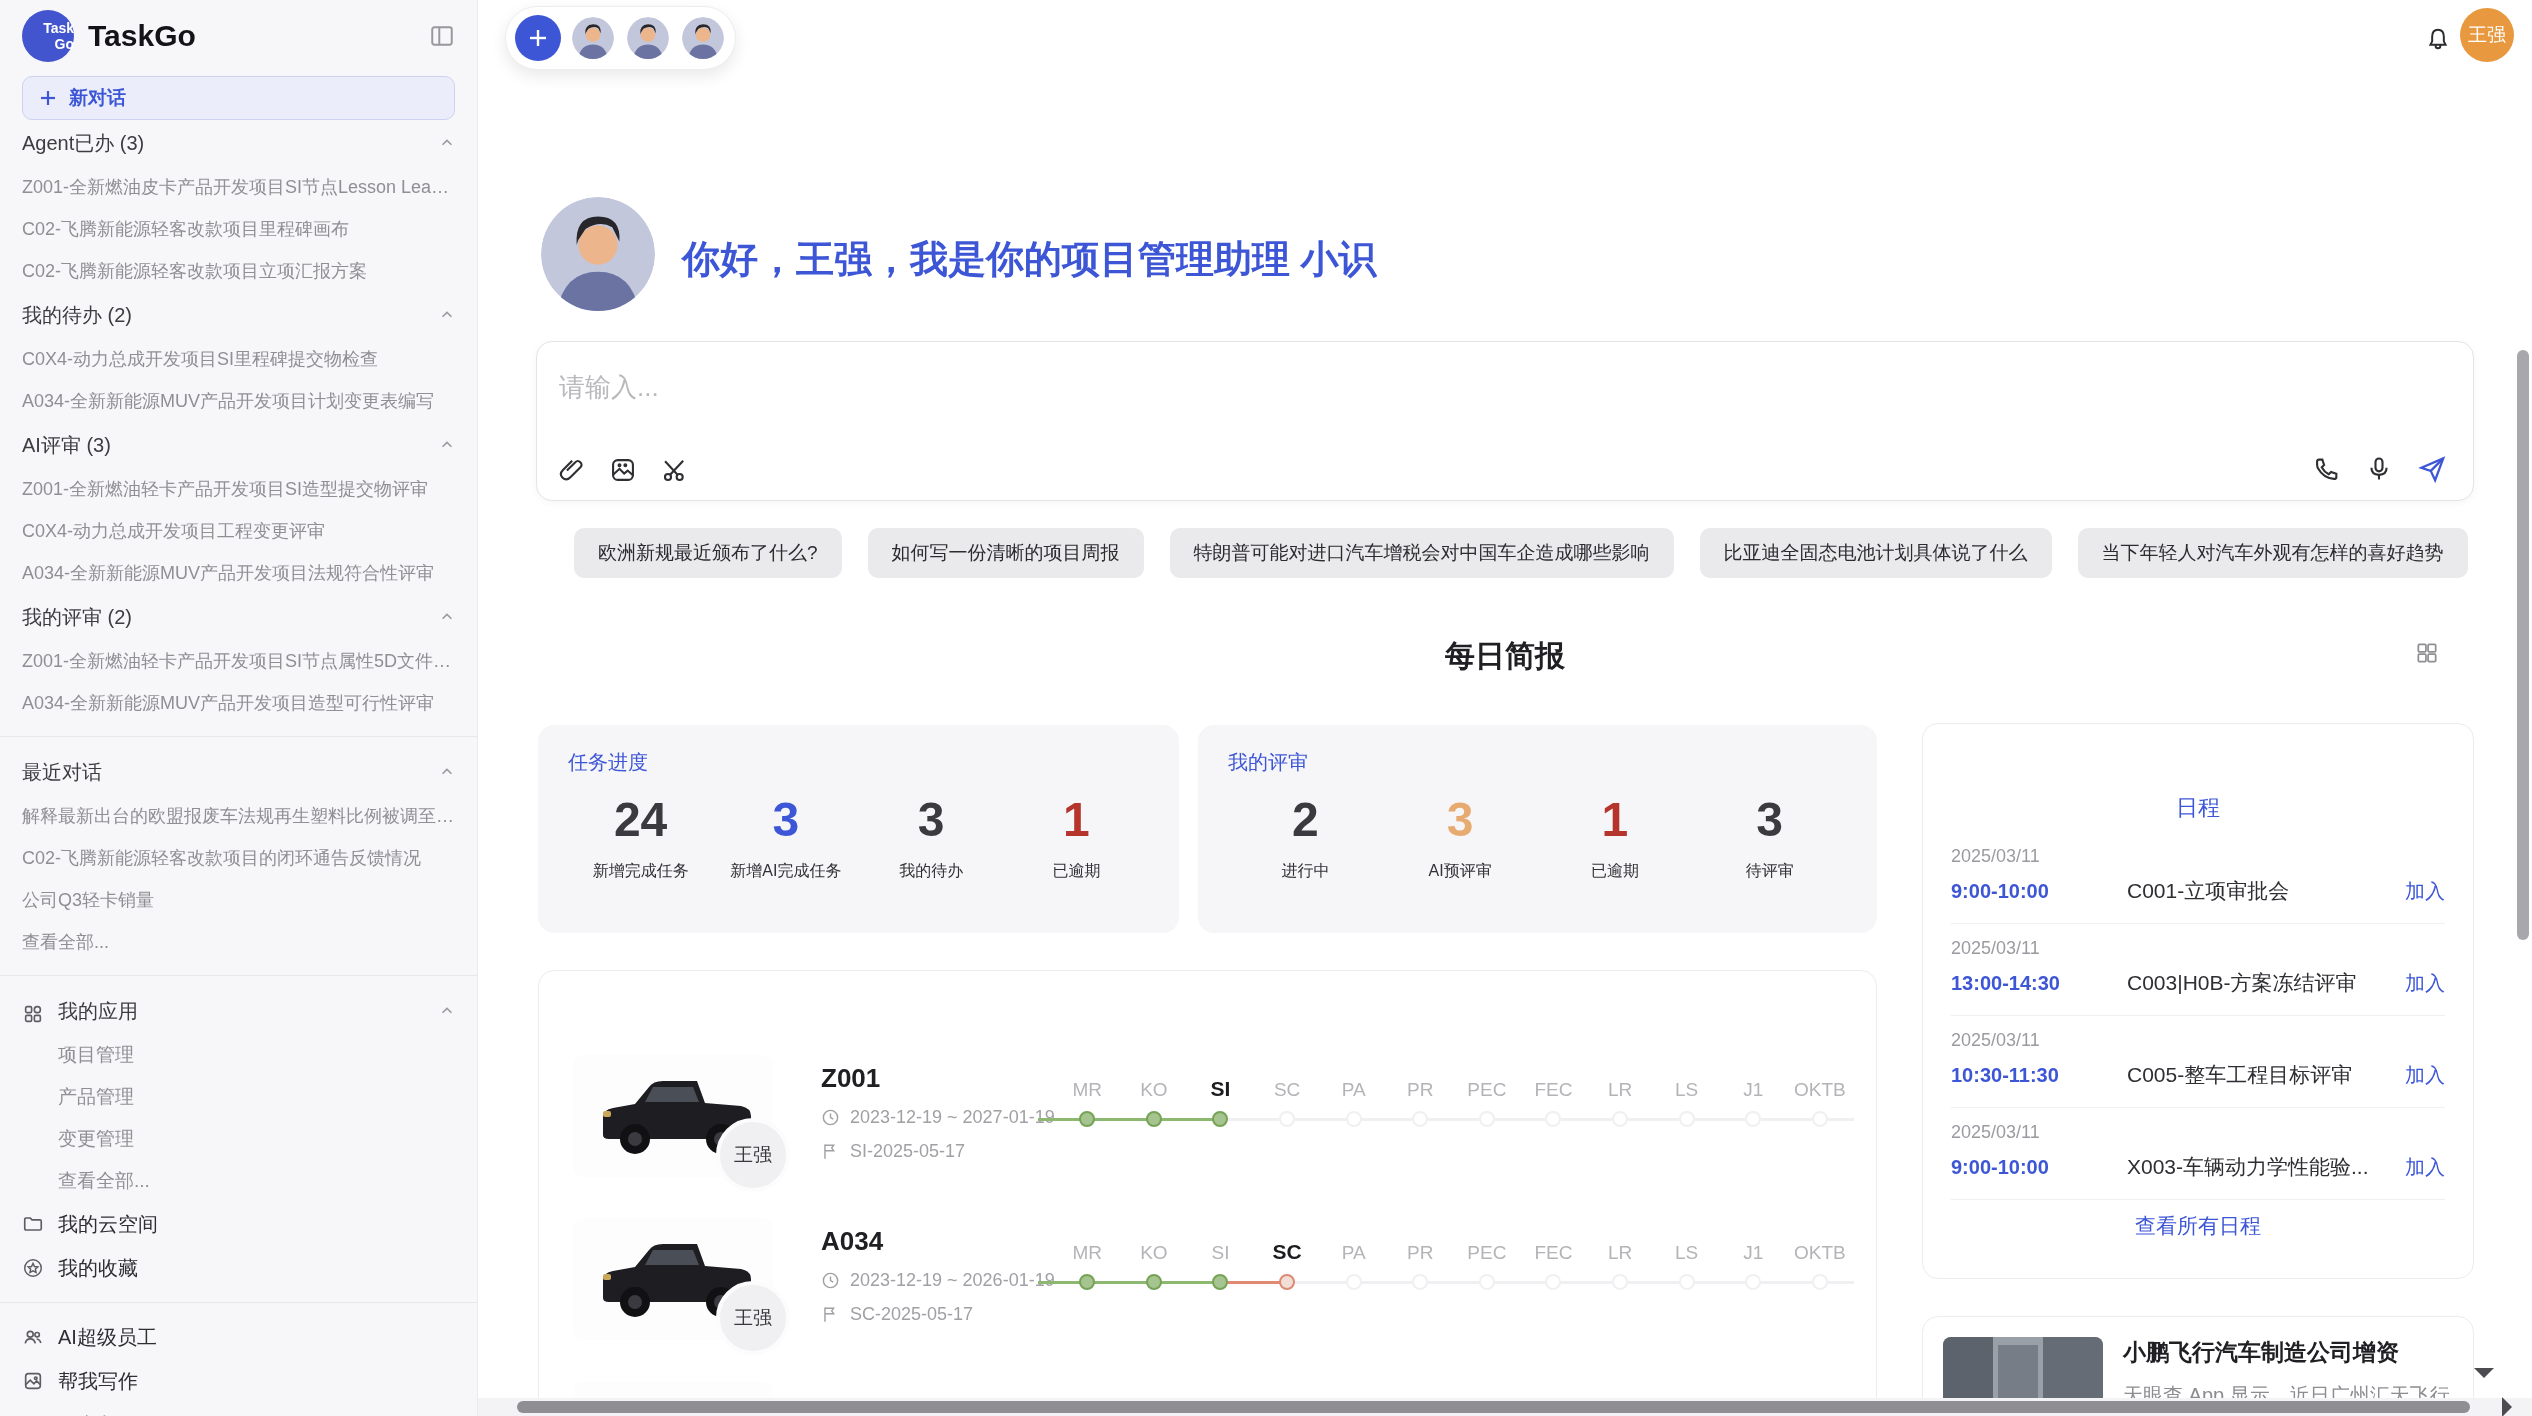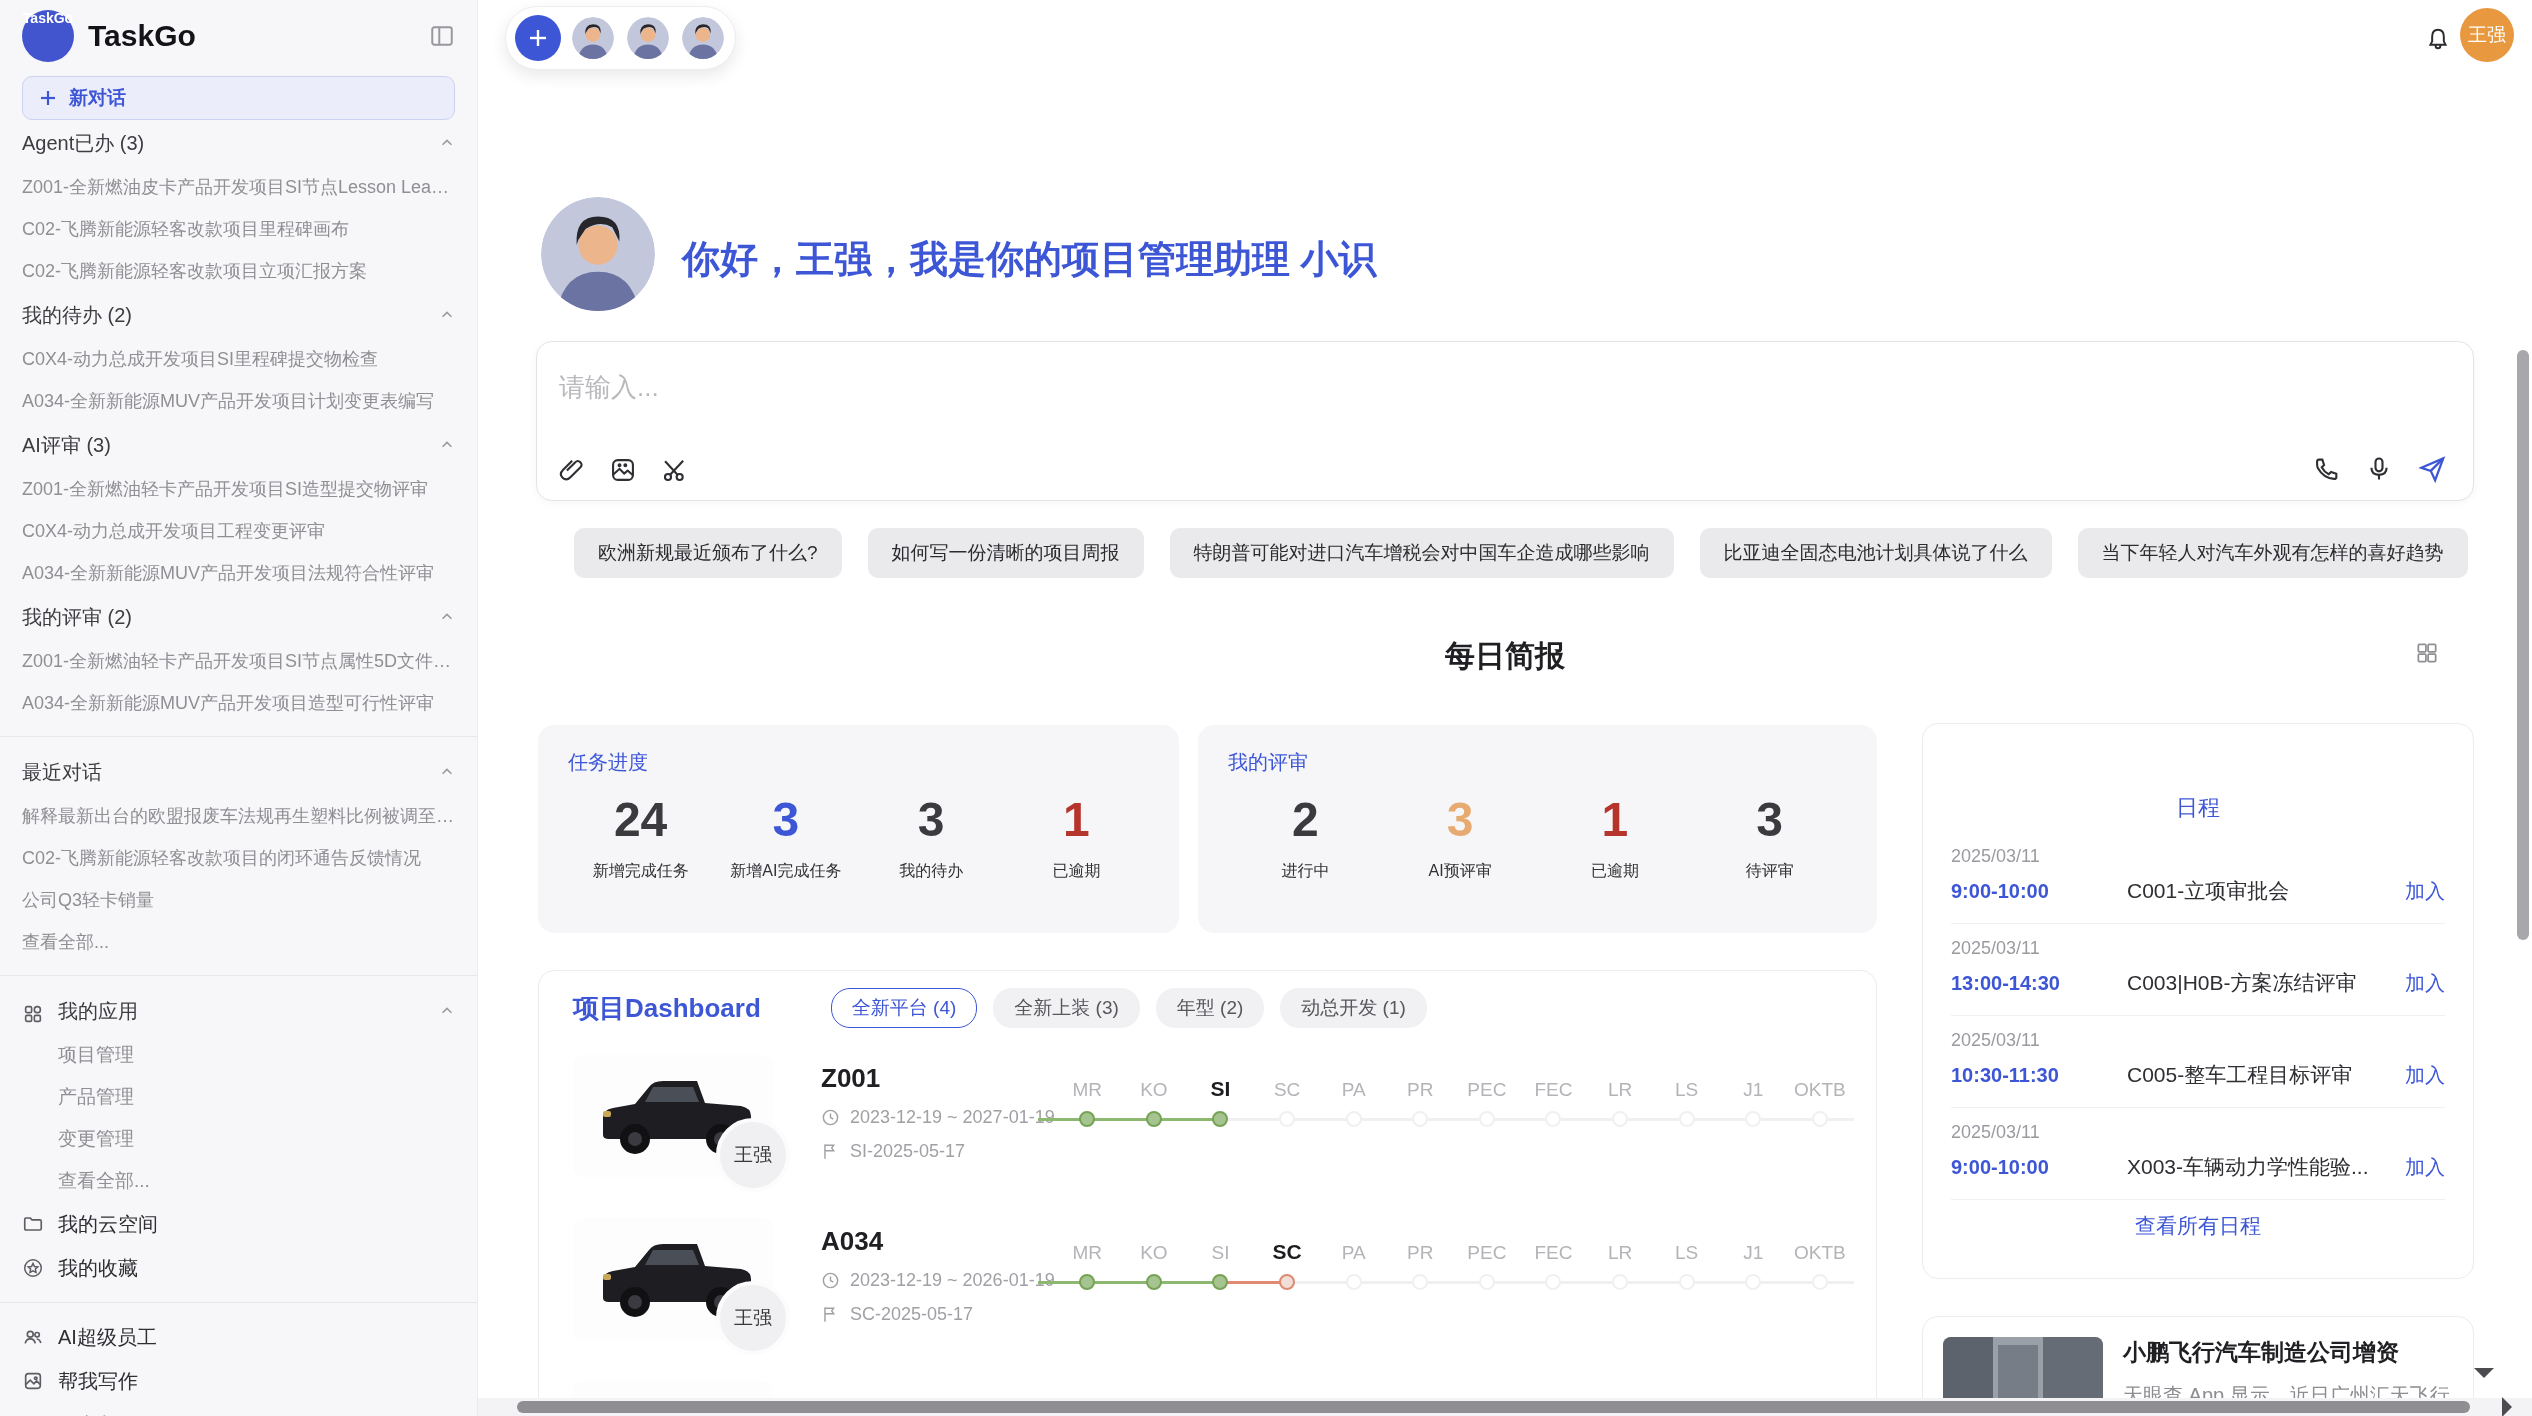--- a/index.html
+++ b/index.html
@@ -5,21 +5,21 @@
   html,body{margin:0;padding:0;background:#e9e9e9;}
   #canvas{position:relative;width:2532px;height:1416px;background:#fff;overflow:hidden;
           font-family:"Liberation Sans",sans-serif;color:#222;}
   svg{display:block;}
 
   
   #sidebar{position:absolute;left:0;top:0;bottom:0;width:478px;background:#f7f7f9;
            border-right:1px solid #ebebee;box-sizing:border-box;padding:0 22px;overflow:hidden;}
   .side-header{height:72px;display:flex;align-items:center;gap:14px;}
   .logo{width:52px;height:52px;border-radius:50%;background:#4355ce;color:#fff;display:flex;
-        flex-direction:row;align-items:flex-start;justify-content:center;font-size:14px;line-height:16px;font-weight:700;}
+        flex-direction:column;align-items:flex-end;justify-content:center;font-size:14px;line-height:16px;font-weight:700;}
   .app-title{font-size:30px;font-weight:700;color:#141418;flex:1;}
   .new-chat{height:44px;margin-top:4px;width:100%;border-radius:10px;background:#ecEEfb;background:#ecedfb;
             border:1px solid #ccd2f0;color:#3d56d6;font-size:19px;font-weight:700;display:flex;
             align-items:center;gap:12px;padding:0 16px;box-sizing:border-box;cursor:pointer;}
   .sec-h{height:46px;display:flex;align-items:center;justify-content:space-between;color:#3c3c41;font-size:20px;}
   .side-item{height:42px;line-height:42px;font-size:18px;color:#8f8f94;white-space:nowrap;
              overflow:hidden;text-overflow:ellipsis;}
   .sdivider{height:1px;background:#e7e7ea;margin:12px -22px;}
   .app-row{height:44px;display:flex;align-items:center;gap:14px;font-size:20px;color:#2e2e33;}
   .app-sub{height:42px;line-height:42px;padding-left:36px;font-size:19px;color:#8f8f94;white-space:nowrap;
@@ -472,29 +472,20 @@
         <div class="l">已逾期</div>
       </div>
       <div class="metric">
         <div class="v">3</div>
         <div class="l">待评审</div>
       </div>
     </div>
   </div>
 
   <div class="dash">
-    <div class="dash-head">
-      <div class="dash-title">项目Dashboard</div>
-      <div class="tabs">
-        <div class="tab active">全新平台 (4)</div>
-        <div class="tab">全新上装 (3)</div>
-        <div class="tab">年型 (2)</div>
-        <div class="tab">动总开发 (1)</div>
-      </div>
-    </div>
 
     <div class="proj" id="p1">
       <div class="truck">
         <svg width="200" height="122" viewBox="0 0 200 122">
             <use href="#sym-truck"></use>
           </svg>
       </div>
       <div class="owner">
         <span>王强</span>
       </div>

